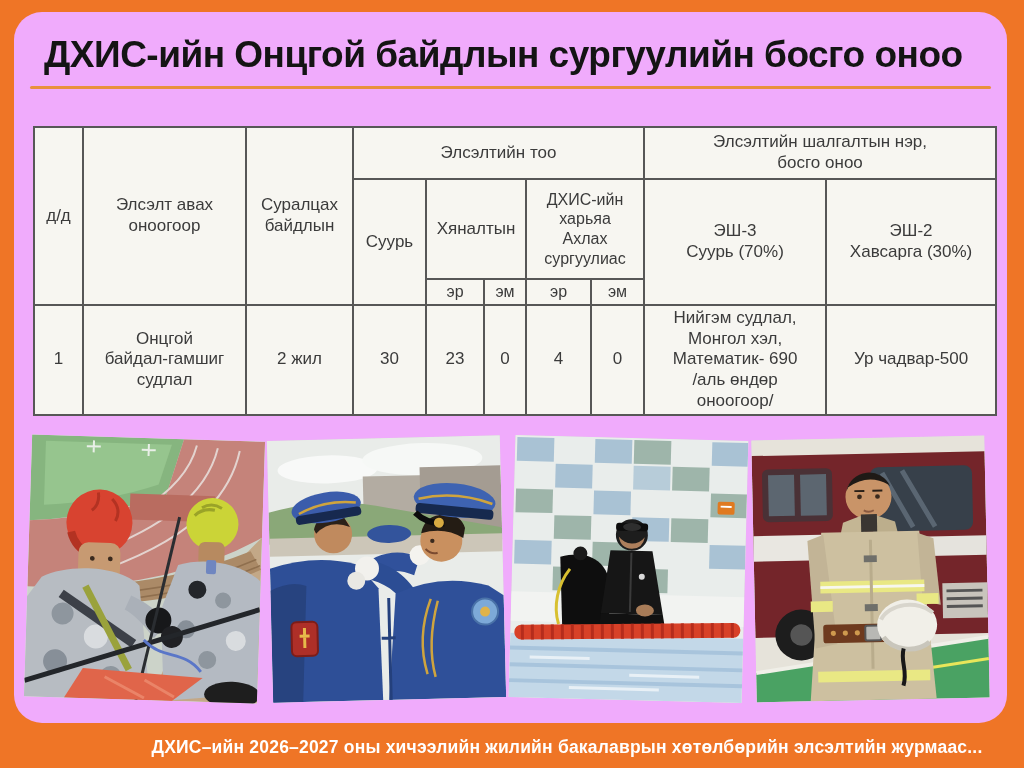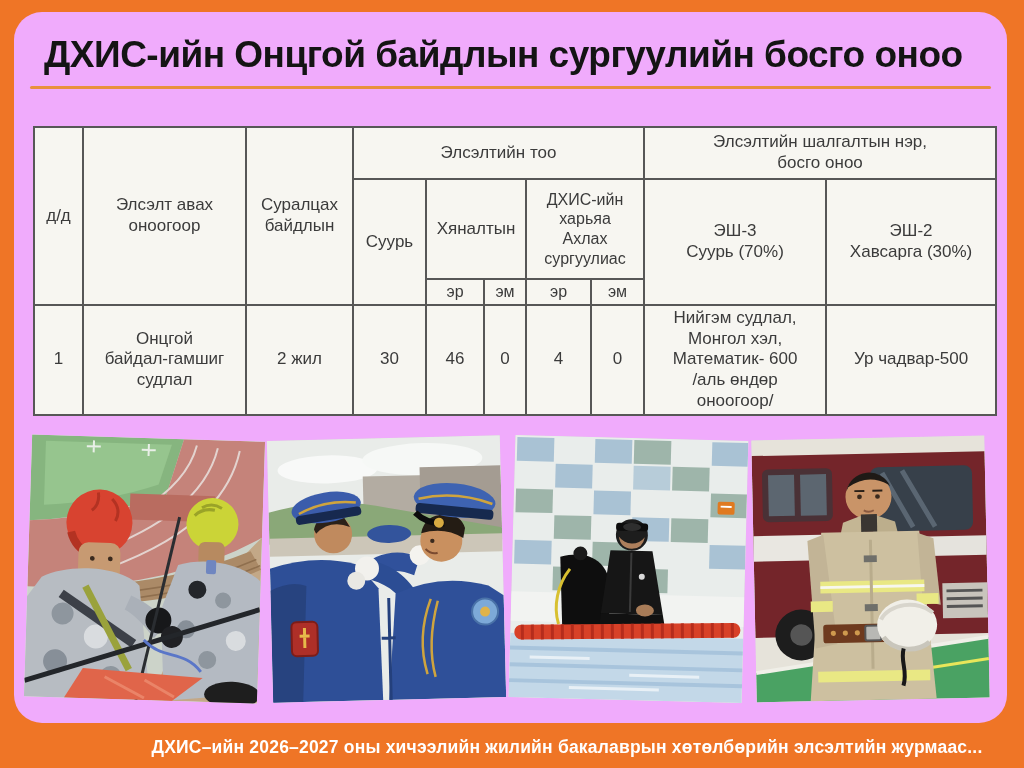--- a/index.html
+++ b/index.html
@@ -119,27 +119,27 @@
         <td>эр</td>
         <td>эм</td>
       </tr>
       <tr class="r4">
         <td>1</td>
         <td>Онцгой
 байдал-гамшиг
 судлал</td>
         <td>2 жил</td>
         <td>30</td>
-        <td>46</td>
+        <td>23</td>
         <td>0</td>
         <td>4</td>
         <td>0</td>
         <td>Нийгэм судлал,
 Монгол хэл,
-Математик- 600
+Математик- 690
 /аль өндөр
 оноогоор/</td>
         <td>Ур чадвар-500</td>
       </tr>
     </tbody>
       </table>
   </div>
 
   <div class="photos">
 

